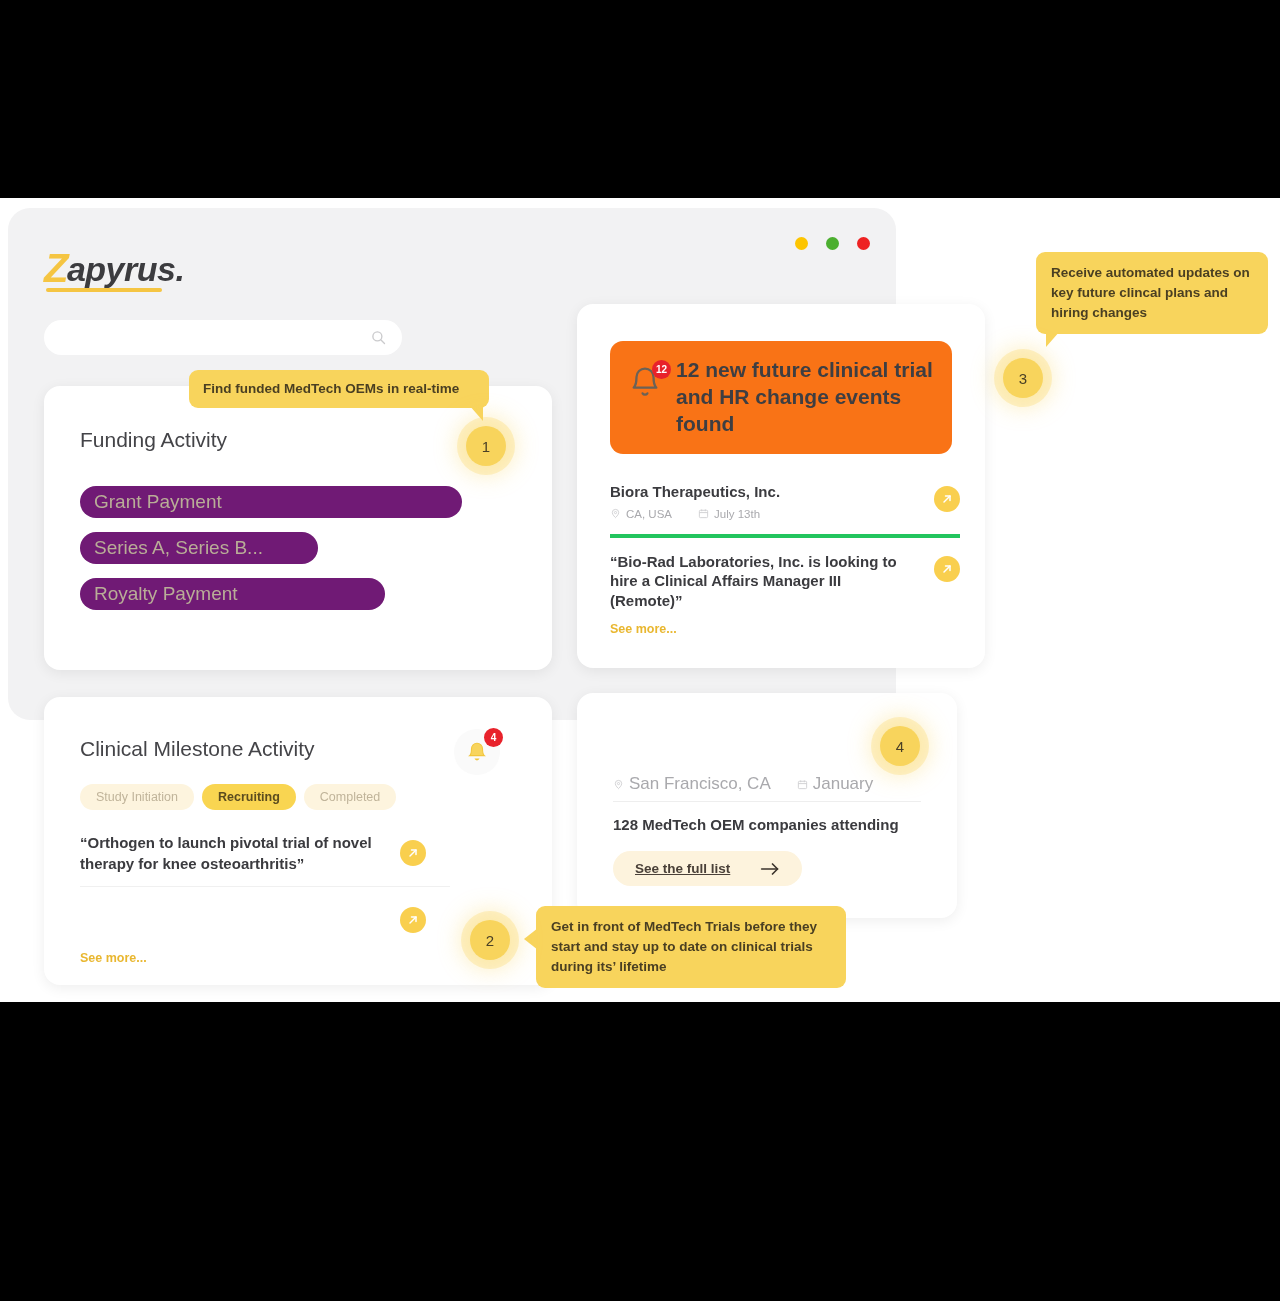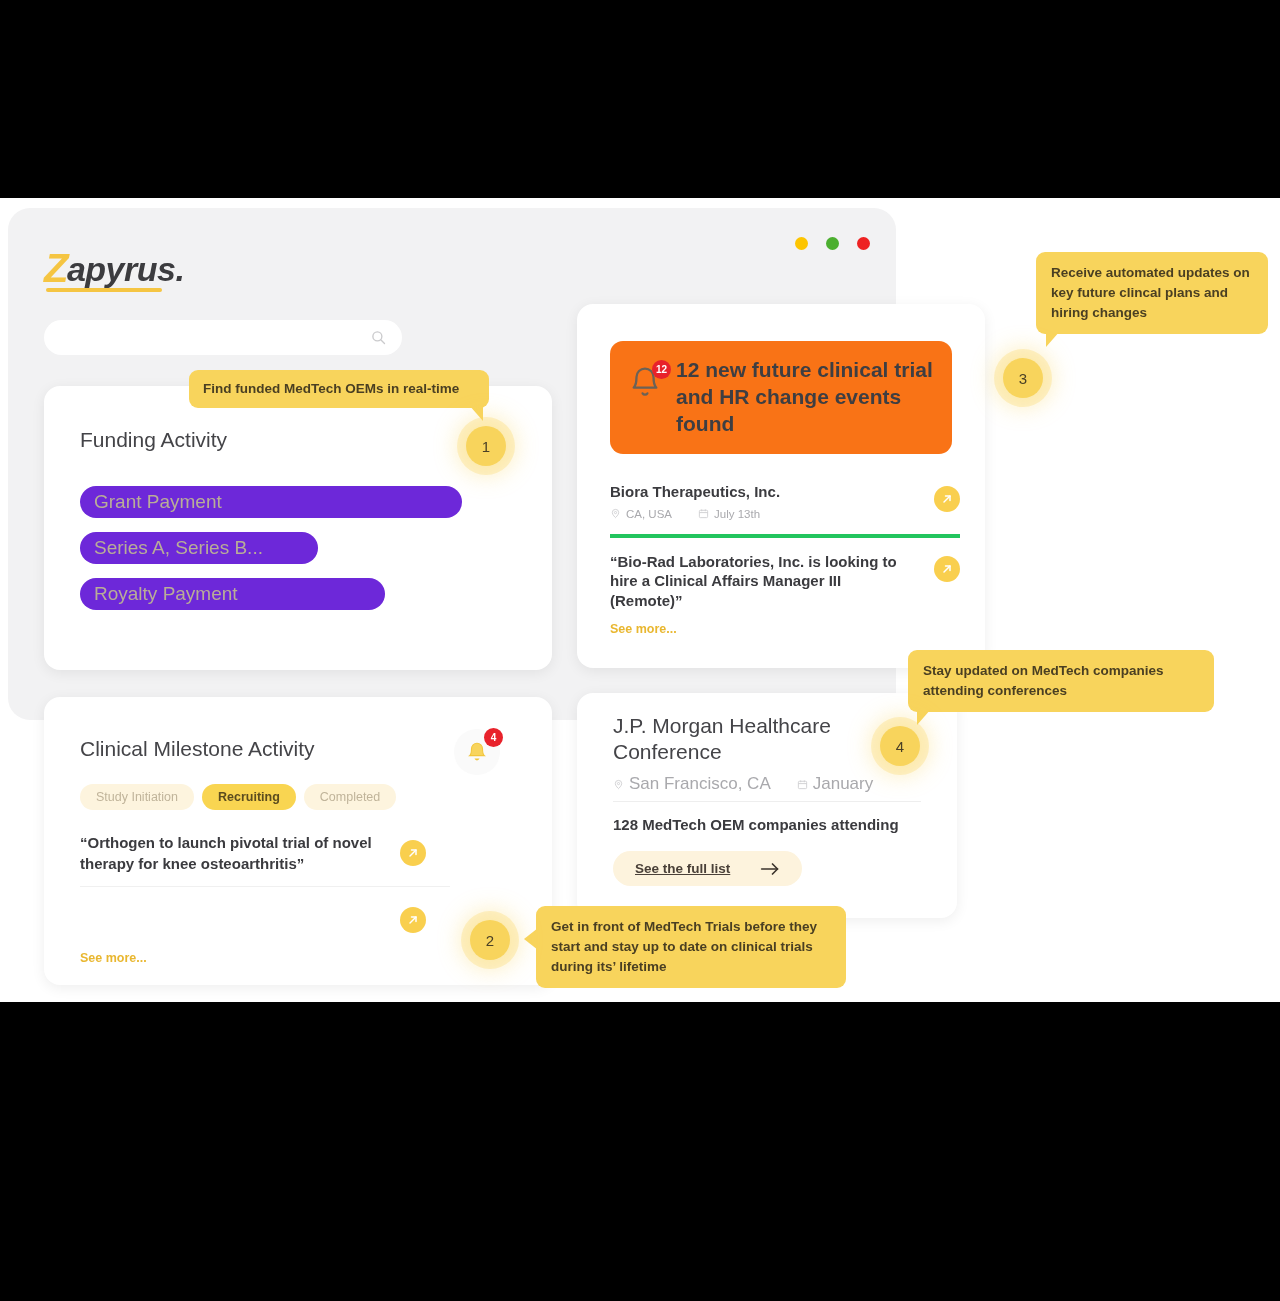--- a/index.html
+++ b/index.html
@@ -92,21 +92,21 @@
   #card-conf      { left: 577px; top: 693px;  width: 380px; height: 225px; }
 
   
   .card-title {
     font-size: 21px; color: #444448; font-weight: 400;
   }
   #card-funding .card-title { position:absolute; left: 36px; top: 42px; }
   .fund-list { position:absolute; left: 36px; top: 100px; width: 420px; }
   .fund-row {
     height: 32px; border-radius: 16px;
-    background: #6d28d9;
+    background: #701a75;
     display: flex; align-items: center;
     padding-left: 14px;
     margin-bottom: 14px;
     color: #b9ad97;
     font-size: 19px;
   }
   .fund-row.w1 { width: 382px; }
   .fund-row.w2 { width: 238px; }
   .fund-row.w3 { width: 305px; }
 
@@ -405,21 +405,20 @@
             <line x1="6" y1="18" x2="18" y2="6"></line>
               <polyline points="9 6 18 6 18 15"></polyline>
           </svg>
         </div>
       </div>
     </div>
     <span class="see-more" id="ms-seemore">See more...</span>
   </div>
 
   <div class="card" id="card-conf">
-    <div class="conf-title">J.P. Morgan Healthcare Conference</div>
     <div class="conf-meta">
       <span>
         <svg class="mini-ico" viewBox="0 0 24 24" fill="none" stroke="#a9a9ad" stroke-width="2">
           <path d="M12 21s7-6.2 7-11a7 7 0 1 0-14 0c0 4.8 7 11 7 11z"></path>
             <circle cx="12" cy="10" r="2.4"></circle>
         </svg>
         <i style="font-style:normal">San Francisco, CA</i>
       </span>
       <span>
         <svg class="mini-ico" viewBox="0 0 24 24" fill="none" stroke="#a9a9ad" stroke-width="2">
@@ -453,18 +452,14 @@
     <span class="tail"></span>
   </div>
   <div class="step" id="step2">2</div>
 
   <div class="callout" id="callout3">
     <span>Receive automated updates on key future clincal plans and hiring changes</span>
     <span class="tail"></span>
   </div>
   <div class="step" id="step3">3</div>
 
-  <div class="callout" id="callout4">
-    <span>Stay updated on MedTech companies attending conferences</span>
-    <span class="tail"></span>
-  </div>
   <div class="step" id="step4">4</div>
 </div>
 
 </body></html>

